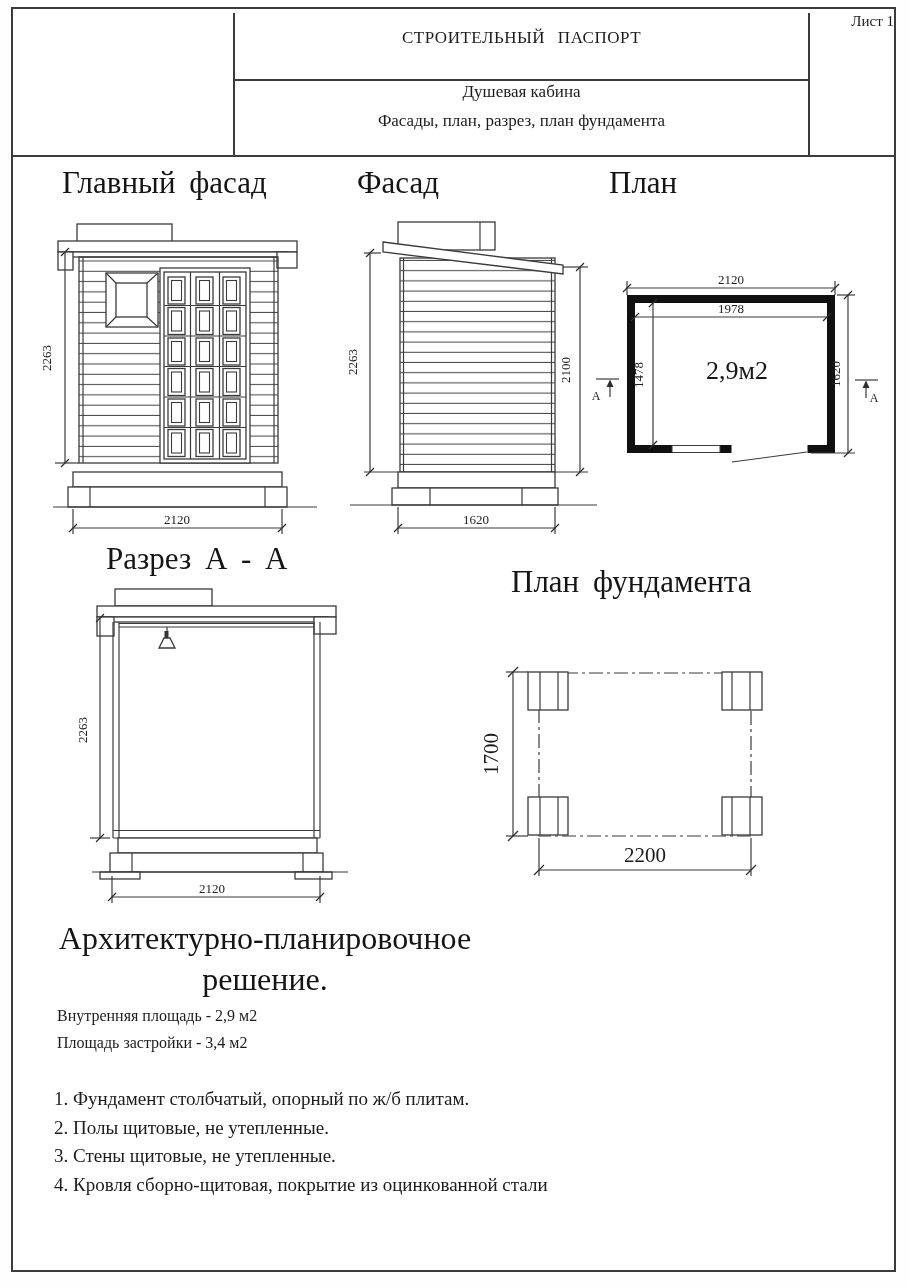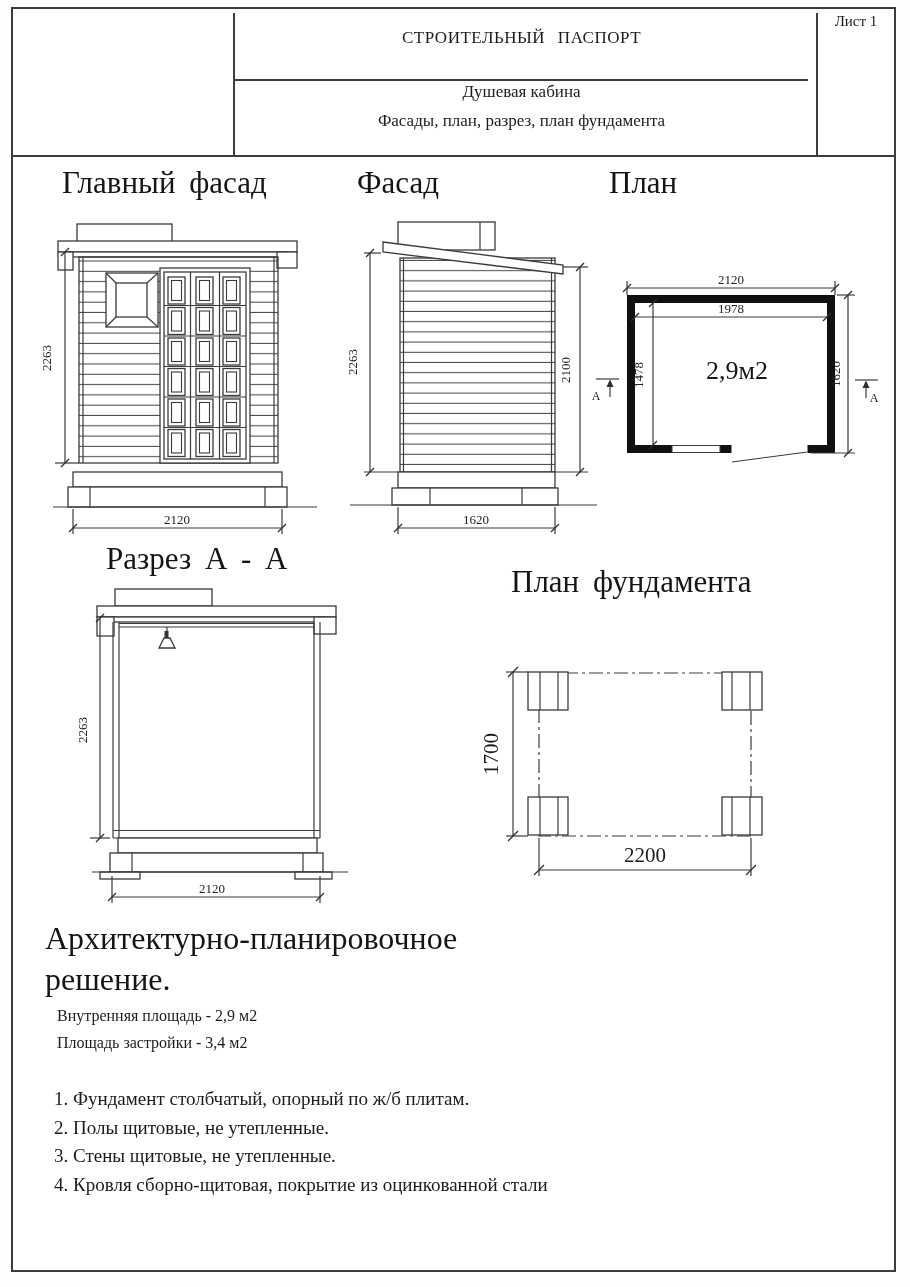--- a/index.html
+++ b/index.html
@@ -8,39 +8,39 @@
     position:relative; width:910px; height:1287px; background:#fefefe;
     font-family:"Liberation Serif", serif; color:#1c1c1c; overflow:hidden;
   }
   .page-border {
     position:absolute; left:11px; top:7px; width:885px; height:1265px;
     border:2px solid #3c3c3c; background:#fff;
   }
   
   .hdr { position:absolute; left:0; top:4px; width:100%; height:144px; border-bottom:2px solid #3c3c3c; }
   .hdr-left  { position:absolute; left:0; top:0; width:222px; height:100%; border-right:2px solid #3c3c3c; }
-  .hdr-right { position:absolute; right:0; top:0; width:78px; height:100%; border-left:2px solid #3c3c3c; text-align:center; font-size:15px; }
+  .hdr-right { position:absolute; right:0; top:0; width:86px; height:100%; border-left:2px solid #3c3c3c; text-align:right; font-size:15px; }
   .hdr-center{ position:absolute; left:222px; right:86px; top:0; height:100%; }
   .hdr-center .row1 { height:68px; border-bottom:2px solid #3c3c3c; text-align:center; font-size:17px; padding-top:15px; letter-spacing:.5px; word-spacing:8px; }
   .hdr-center .row2 { text-align:center; font-size:17px; }
   .hdr-center .row2 .l1 { margin-top:1px; }
   .hdr-center .row2 .l2 { margin-top:9px; }
   
   .dtitle { position:absolute; font-size:31px; white-space:nowrap; word-spacing:6px; color:#151515; }
   
   svg.draw { position:absolute; overflow:visible; }
   .ln  { stroke:#3b3b3b; stroke-width:1.2; fill:none; }
   .sh  { stroke:#3b3b3b; stroke-width:1.3; fill:#fff; }
   .tick{ stroke:#2e2e2e; stroke-width:1.3; }
   text.dim { font-family:"Liberation Serif", serif; font-size:13px; fill:#222; }
   text.dim-lg { font-family:"Liberation Serif", serif; font-size:21px; fill:#1a1a1a; }
   text.area { font-family:"Liberation Serif", serif; font-size:26px; fill:#161616; }
   text.mark { font-family:"Liberation Serif", serif; font-size:12px; fill:#222; }
   
-  .notes-head { position:absolute; left:45px; top:918px; width:440px; font-size:32px; line-height:1.28; color:#141414; }
+  .notes-head { position:absolute; left:45px; top:918px; width:440px; text-align:center; font-size:32px; line-height:1.28; color:#141414; }
   .area-lines { position:absolute; left:57px; top:1002px; font-size:16px; line-height:27px;font-family:Liberation Serif, serif; }
   .spec-list  { position:absolute; left:54px; top:1085px; font-size:19px; line-height:28.5px; }
 </style>
 </head>
 <body>
 
 <div id="stage">
   <div class="page-border">
     <div class="hdr">
       <div class="hdr-left"></div>

